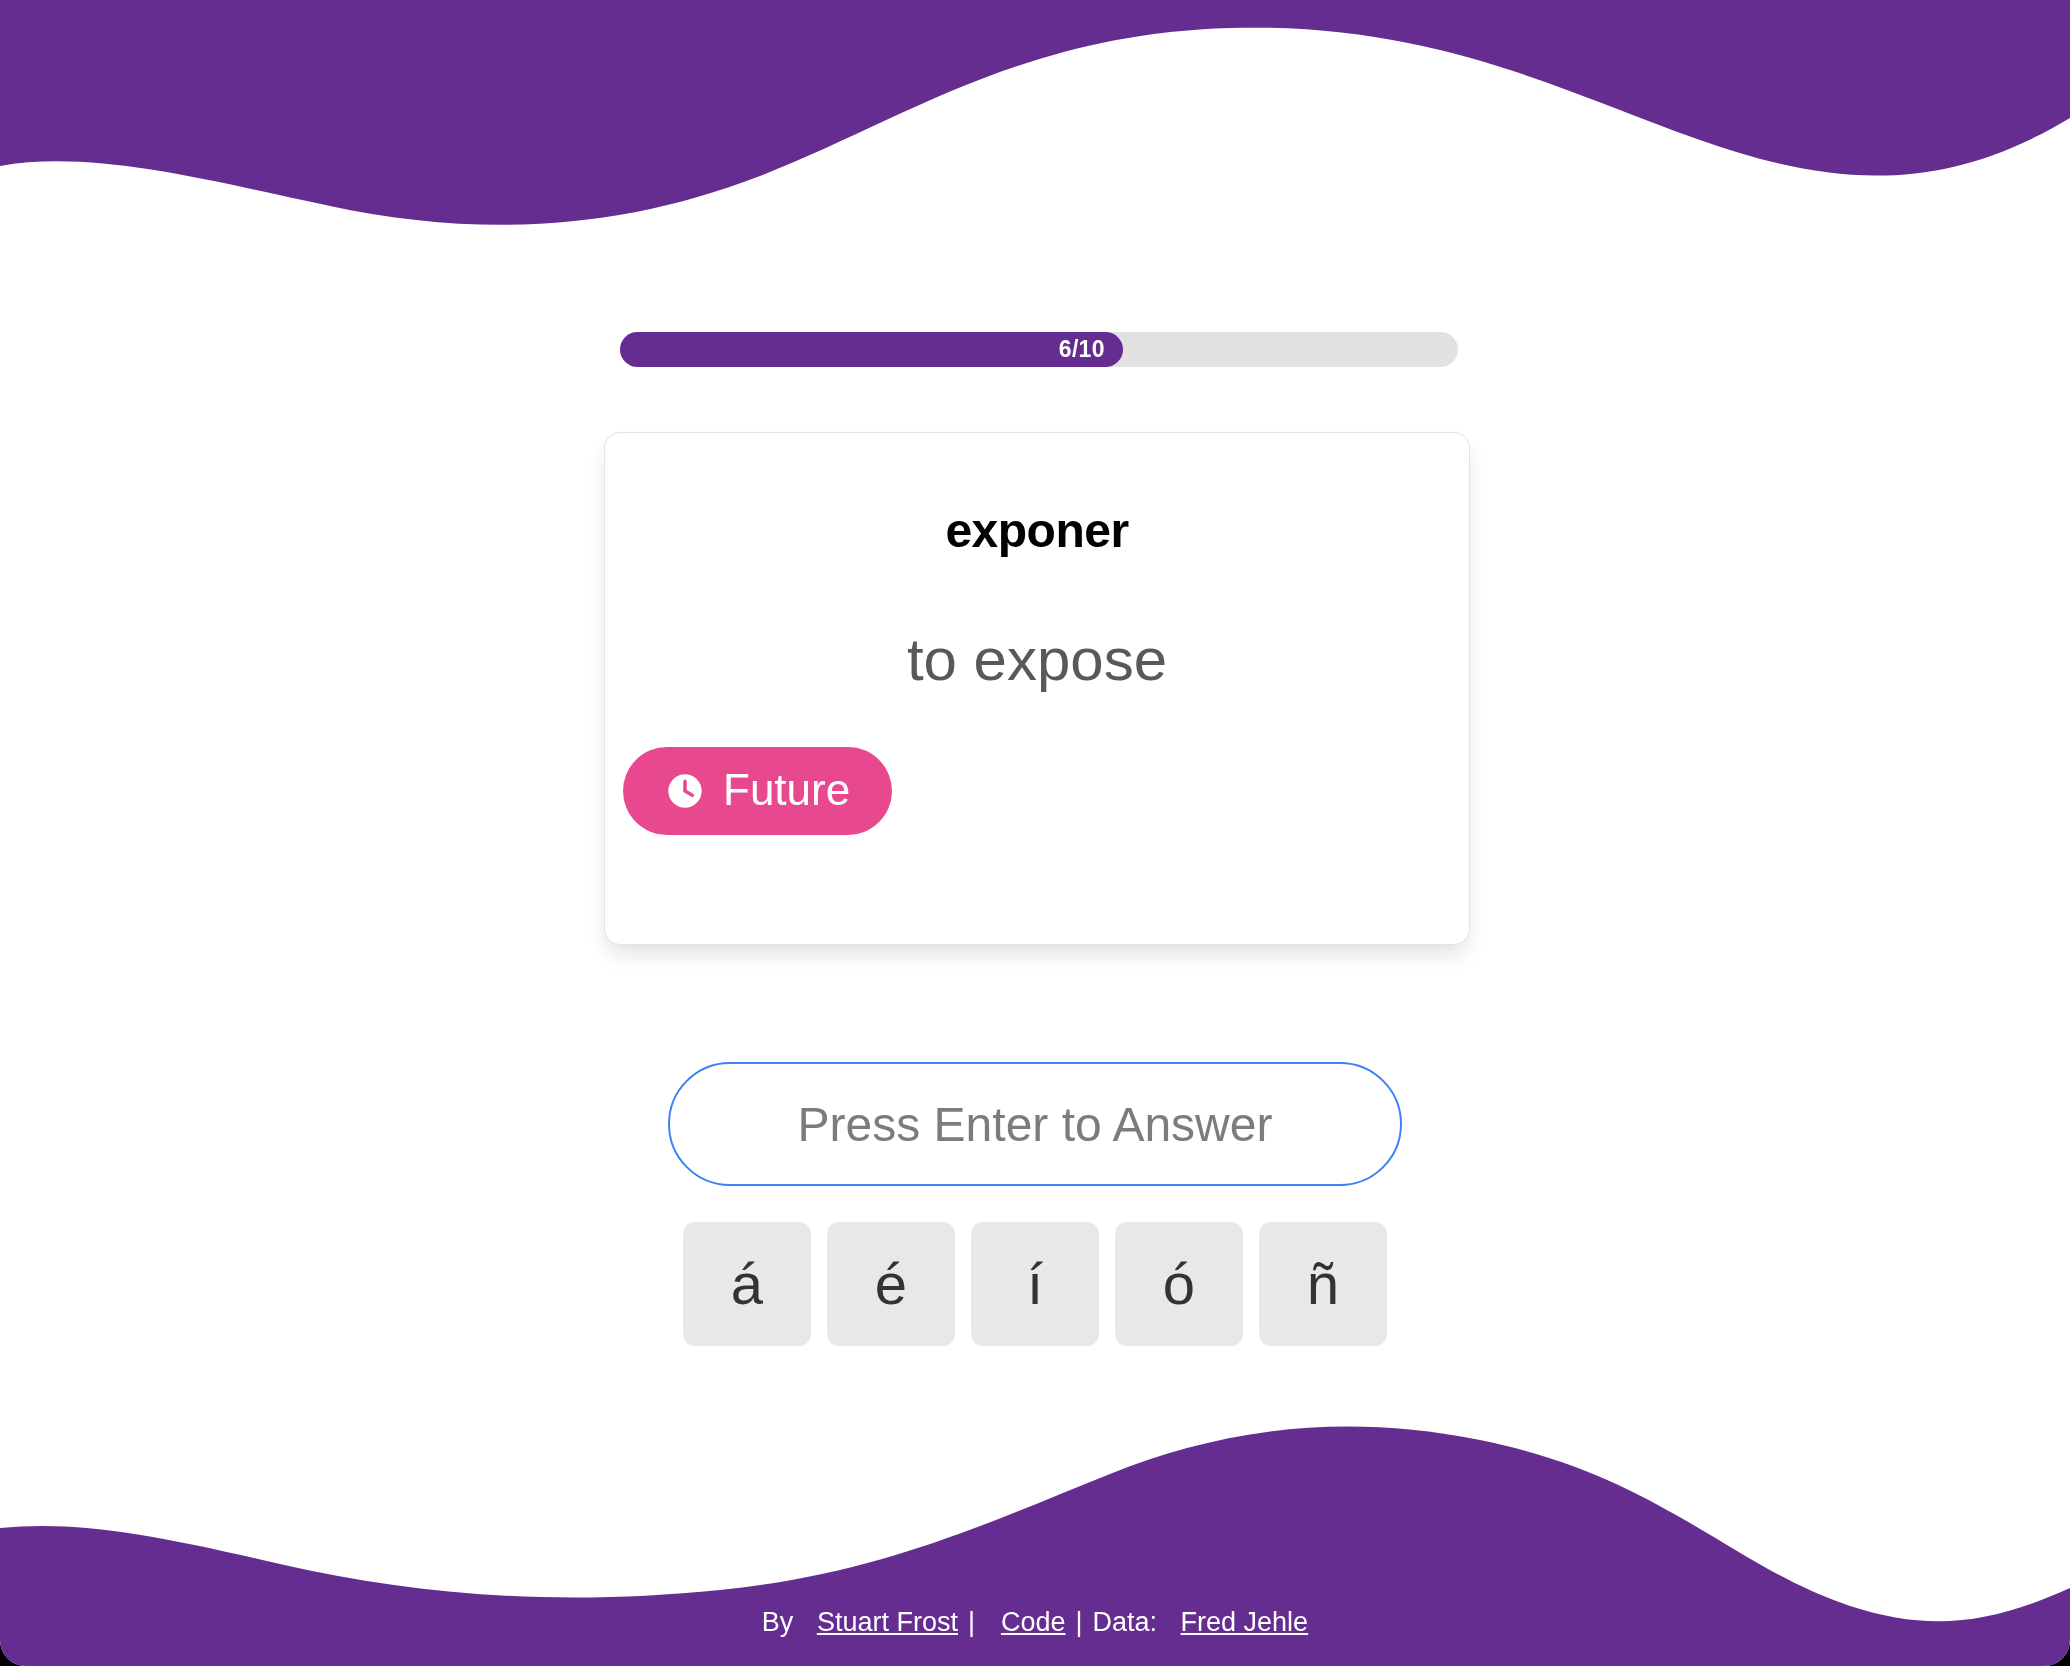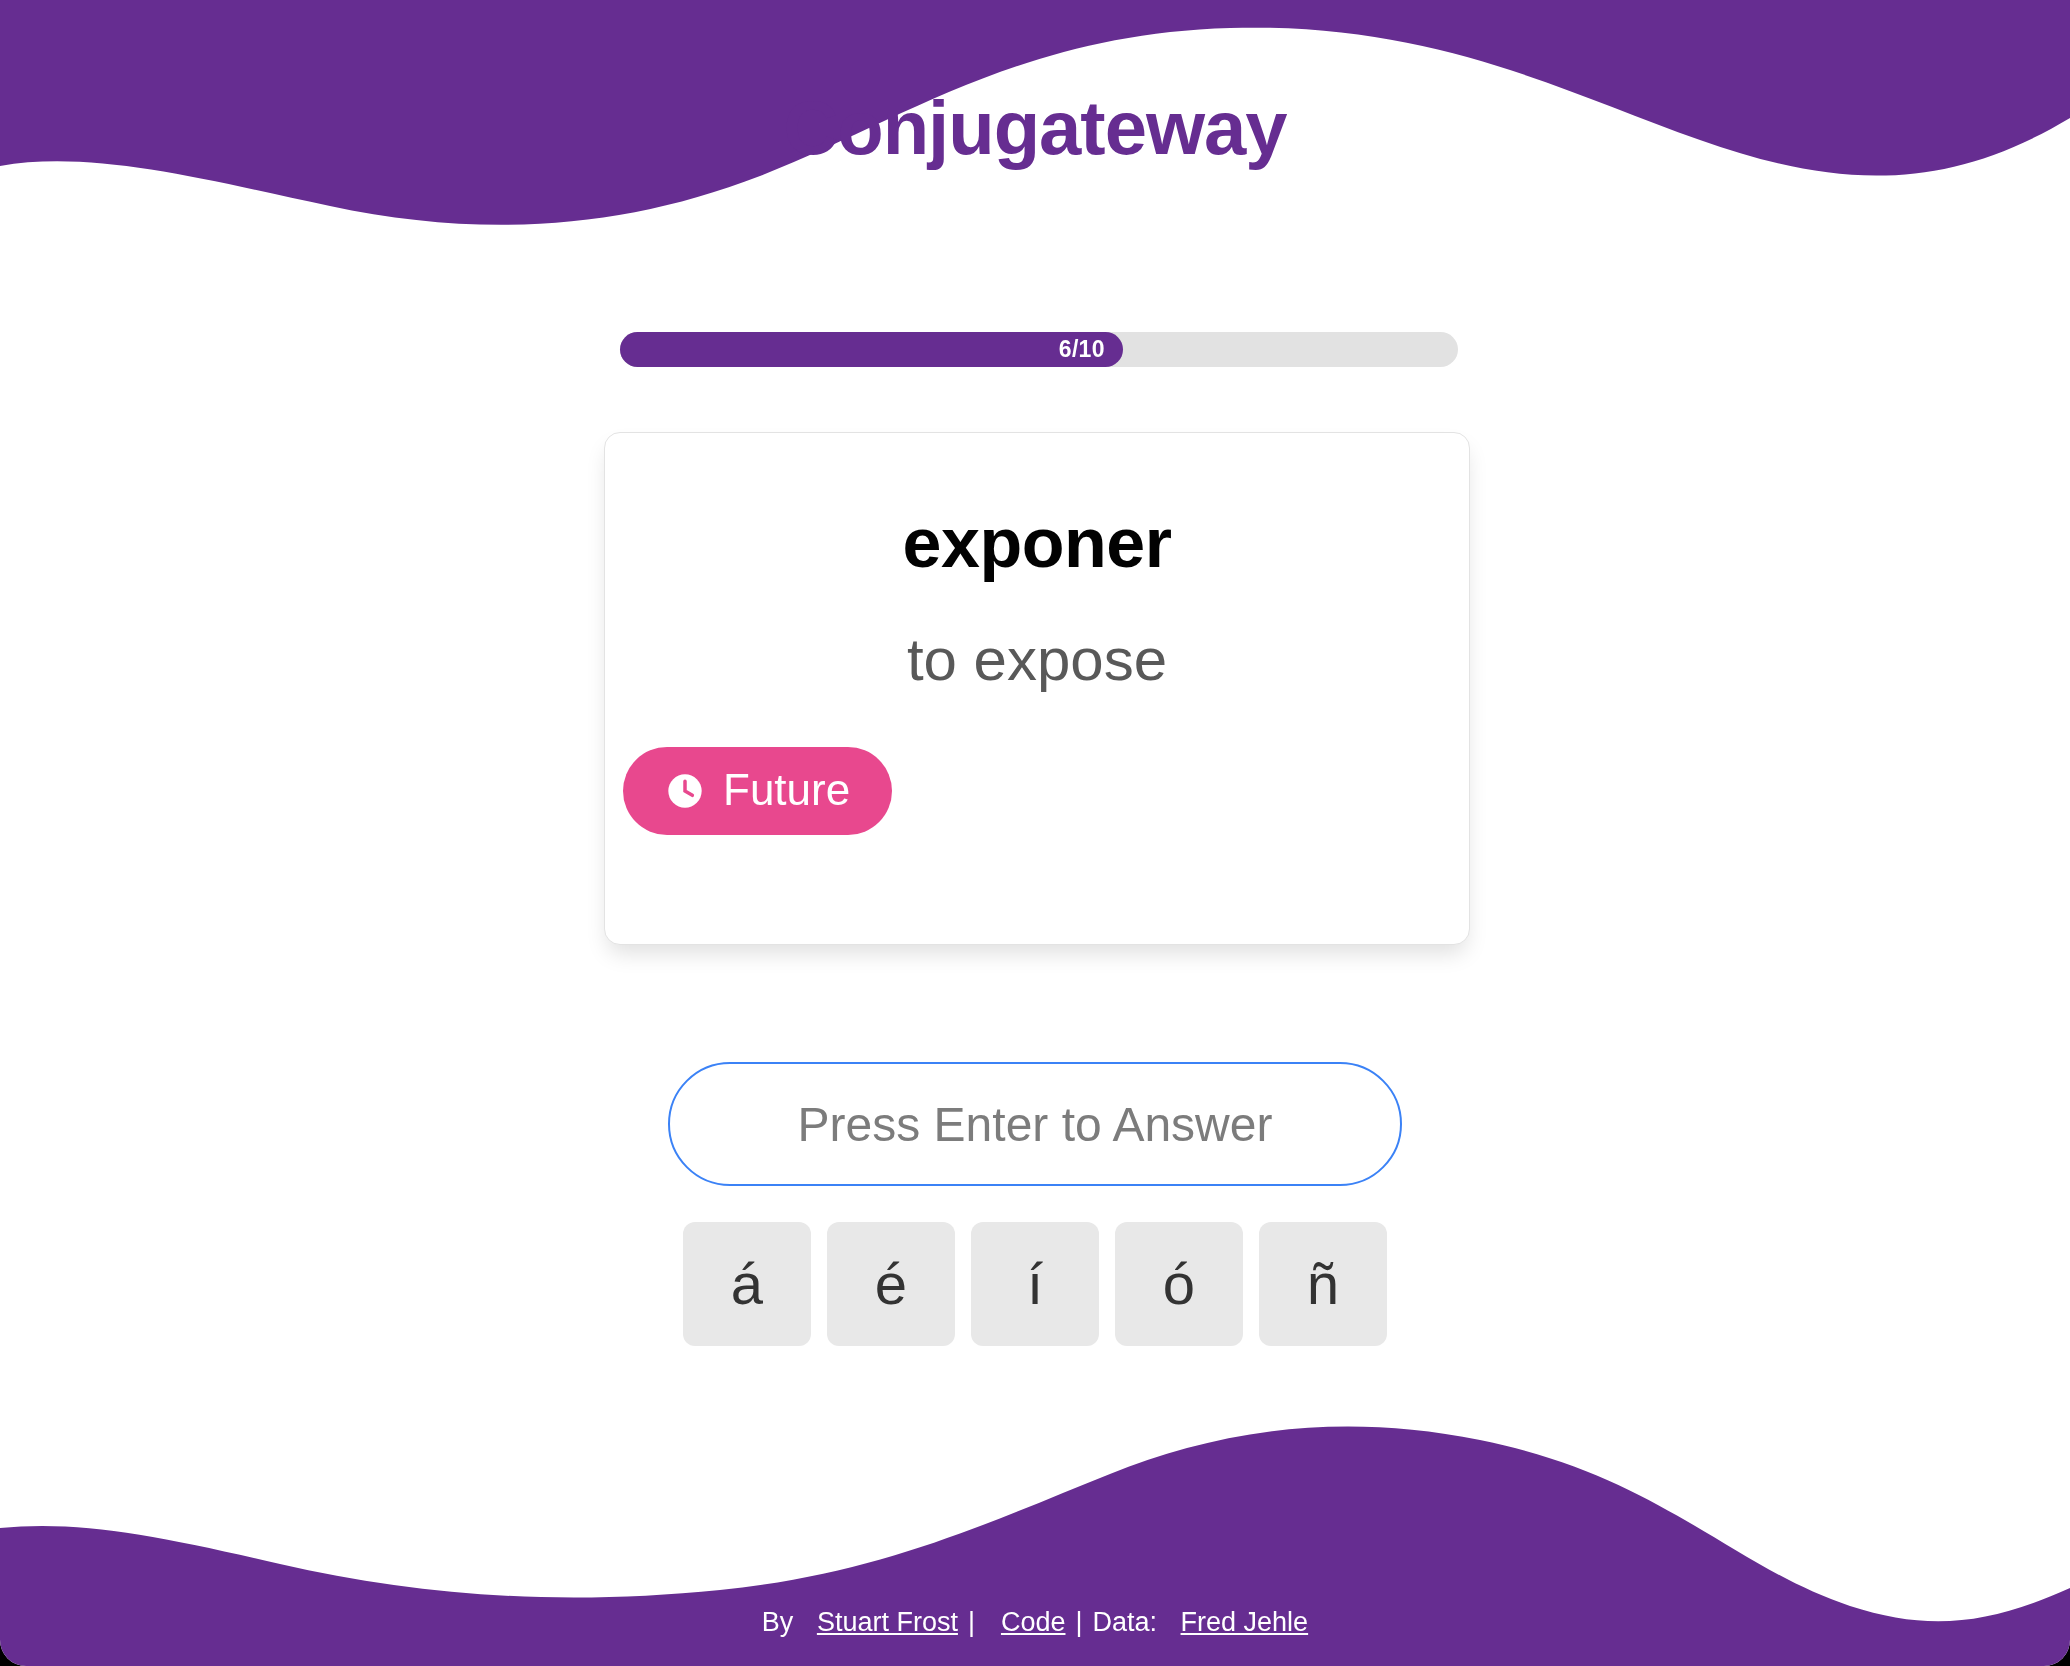--- a/index.html
+++ b/index.html
@@ -93,21 +93,21 @@
     box-shadow: 0 12px 22px -4px rgba(0,0,0,0.13);
     z-index: 5;
   }
 
   .verb {
     position: absolute;
     left: 0;
     top: 70px;
     width: 100%;
     text-align: center;
-    font-size: 70px;
+    font-size: 48px;
     font-weight: bold;
     color: #020202;
     letter-spacing: -0.5px;
   }
   .translation {
     position: absolute;
     left: 0;
     top: 178px;
     width: 100%;
     text-align: center;
@@ -217,21 +217,20 @@
 <div id="app">
 
   <svg class="wave wave-top" viewBox="0 0 2070 250" preserveAspectRatio="none">
     <path d="M0,0 L2070,0 L2070,118 C1940,196 1830,186 1700,140 C1560,90 1430,22 1230,28 C1020,34 900,122 760,176 C620,230 480,238 330,206 C200,178 90,150 0,166 Z" fill="#662D91"></path>
   </svg>
 
   <svg class="wave wave-bottom" viewBox="0 0 2070 250" preserveAspectRatio="none">
     <path d="M0,250 L2070,250 L2070,172 C1990,208 1930,216 1850,190 C1730,150 1660,60 1480,24 C1330,-6 1210,18 1110,58 C990,106 880,158 720,174 C560,190 420,180 280,148 C160,120 80,104 0,112 Z" fill="#662D91"></path>
   </svg>
 
-  <div class="app-title">Conjugateway</div>
 
   <div class="progress-wrap">
     <div class="progress-fill" style="width: 60%;">
       <span class="progress-label">6/10</span>
     </div>
   </div>
 
   <div class="card">
 
     <div class="verb">exponer</div>

